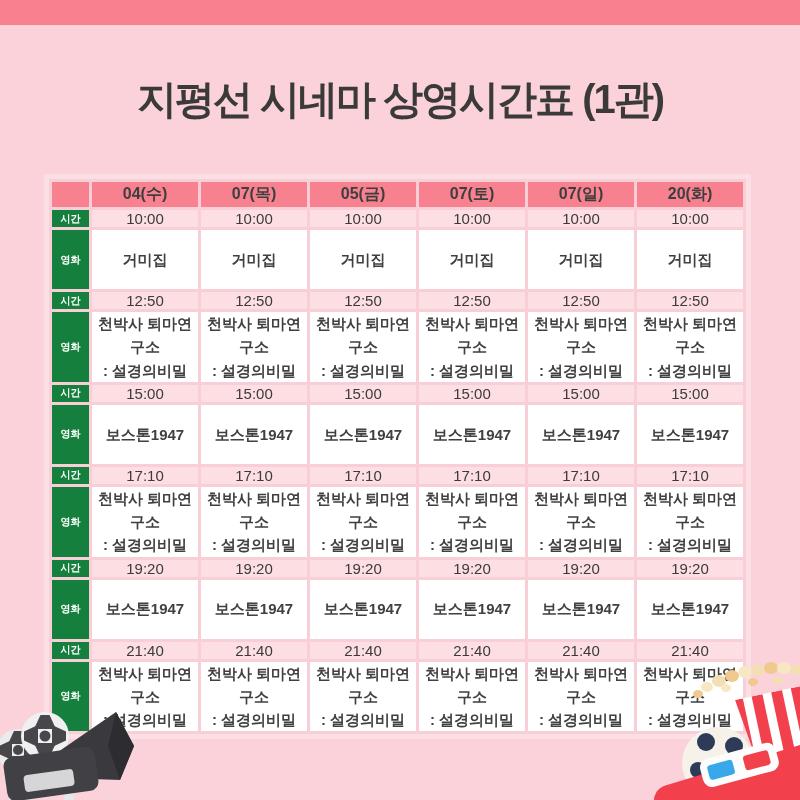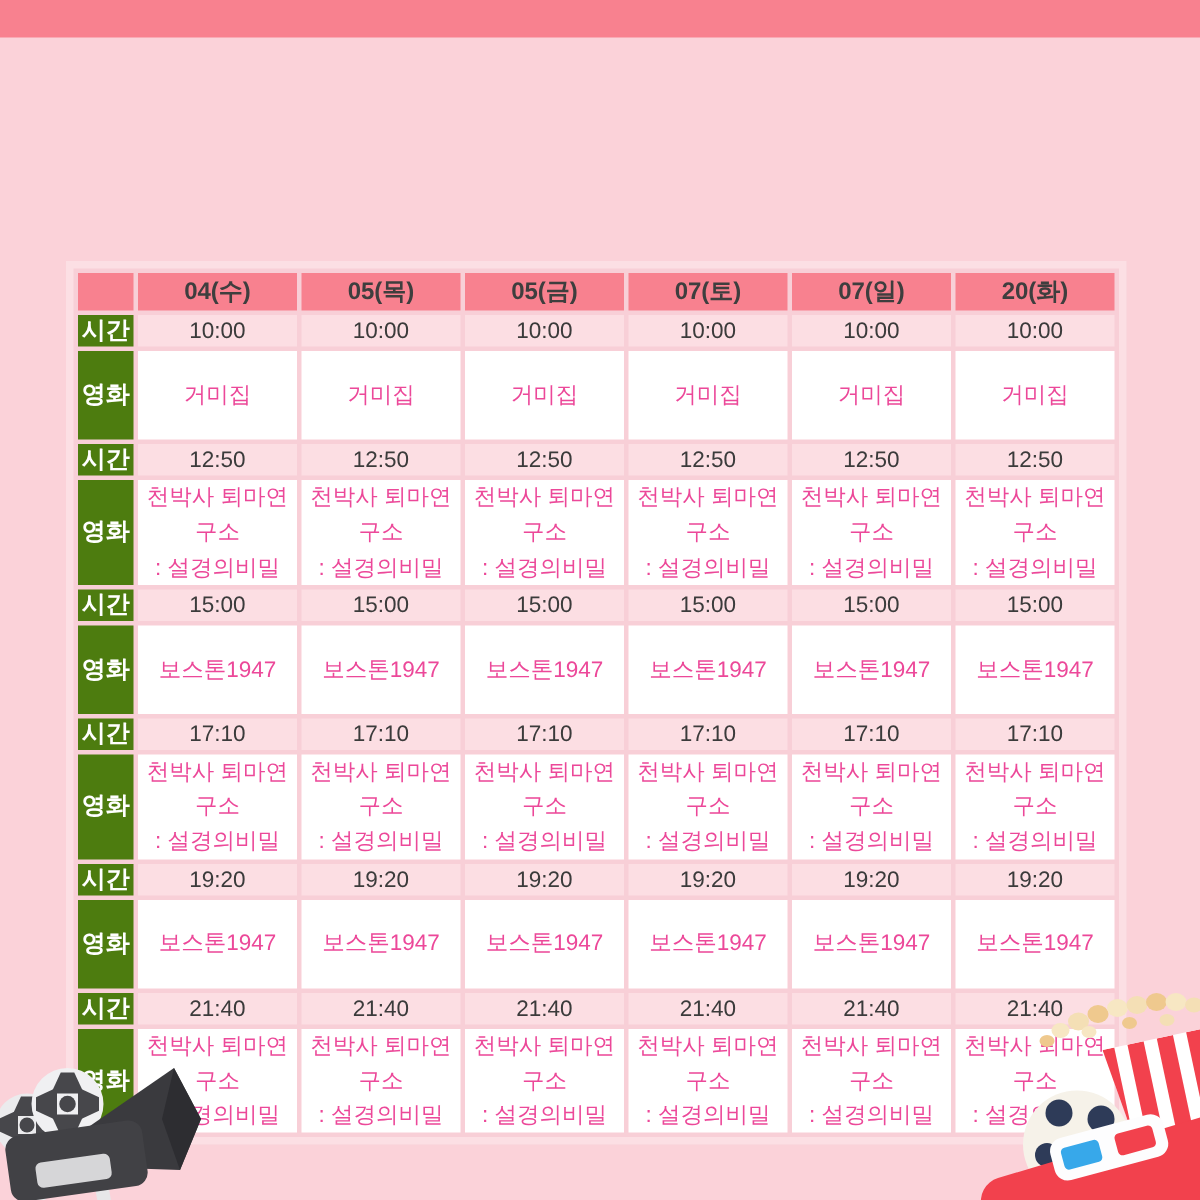--- a/index.html
+++ b/index.html
@@ -23,40 +23,41 @@
   }
   table.schedule{
     position:absolute;left:44px;top:174px;
     border-collapse:separate;border-spacing:3px;
     background:#F8CFD7;border:5px solid #FCDFE4;
     table-layout:fixed;
   }
   .schedule th,.schedule td{padding:0;text-align:center;vertical-align:middle;overflow:hidden;}
   .corner{width:37px;height:25px;background:#F8818F;}
   .col-head{width:106px;height:25px;background:#F8818F;color:#3E3E3E;font-size:16px;font-weight:600;}
-  .row-label{background:#4d7c0f;color:#FFFFFF;font-size:16px;font-weight:600;font-family:Liberation Mono, monospace;}
+  .row-label{background:#15803d;color:#FFFFFF;font-size:10px;font-weight:600;font-family:Liberation Mono, monospace;}
   .time-cell{height:15px;background:#FCDEE3;color:#3B3B3B;font-size:15px;}
-  .movie-cell{height:59px;background:#FFFFFF;color:#ec4899;font-size:15px;white-space:pre-line;line-height:1.55;}
+  .movie-cell{height:59px;background:#FFFFFF;color:#404040;font-size:15px;white-space:pre-line;line-height:1.55;font-weight:bold;}
   .projector{position:absolute;left:-8px;bottom:-4px;width:150px;height:120px;}
   .snacks{position:absolute;right:-6px;bottom:-4px;width:200px;height:160px;}
 </style>
 </head>
 <body>
 
 <div class="page">
 
   <div class="top-strip"></div>
 
+  <div class="page-title">지평선 시네마 상영시간표 (1관)</div>
 
   <table class="schedule">
     <thead>
       <tr id="header-row">
         <th class="corner"></th>
       <th class="col-head">04(수)</th>
-          <th class="col-head">05(목)</th>
+          <th class="col-head">07(목)</th>
           <th class="col-head">05(금)</th>
           <th class="col-head">07(토)</th>
           <th class="col-head">07(일)</th>
           <th class="col-head">20(화)</th>
         </tr>
     </thead>
     <tbody id="schedule-body">
         <tr>
           <th class="row-label">시간</th>
           <td class="time-cell">10:00</td>

